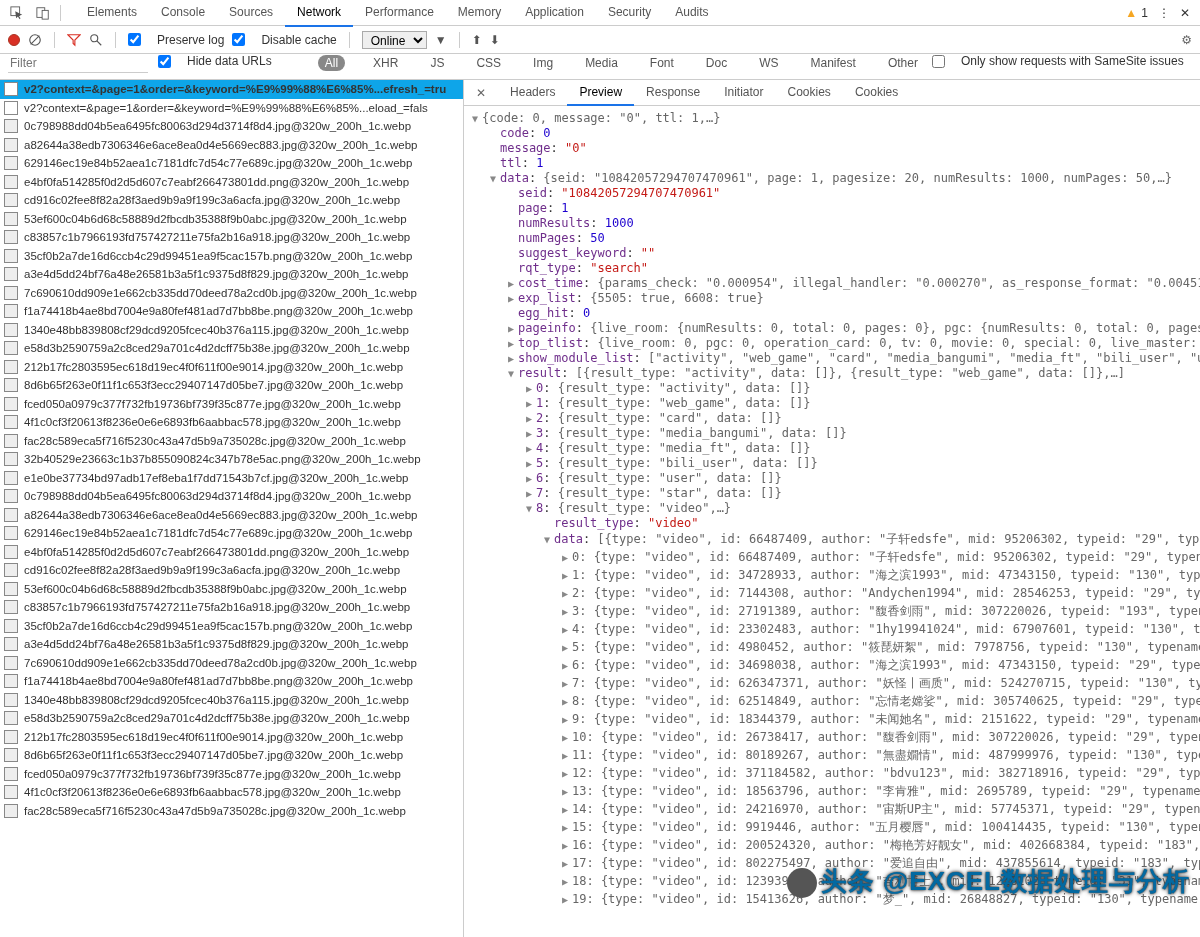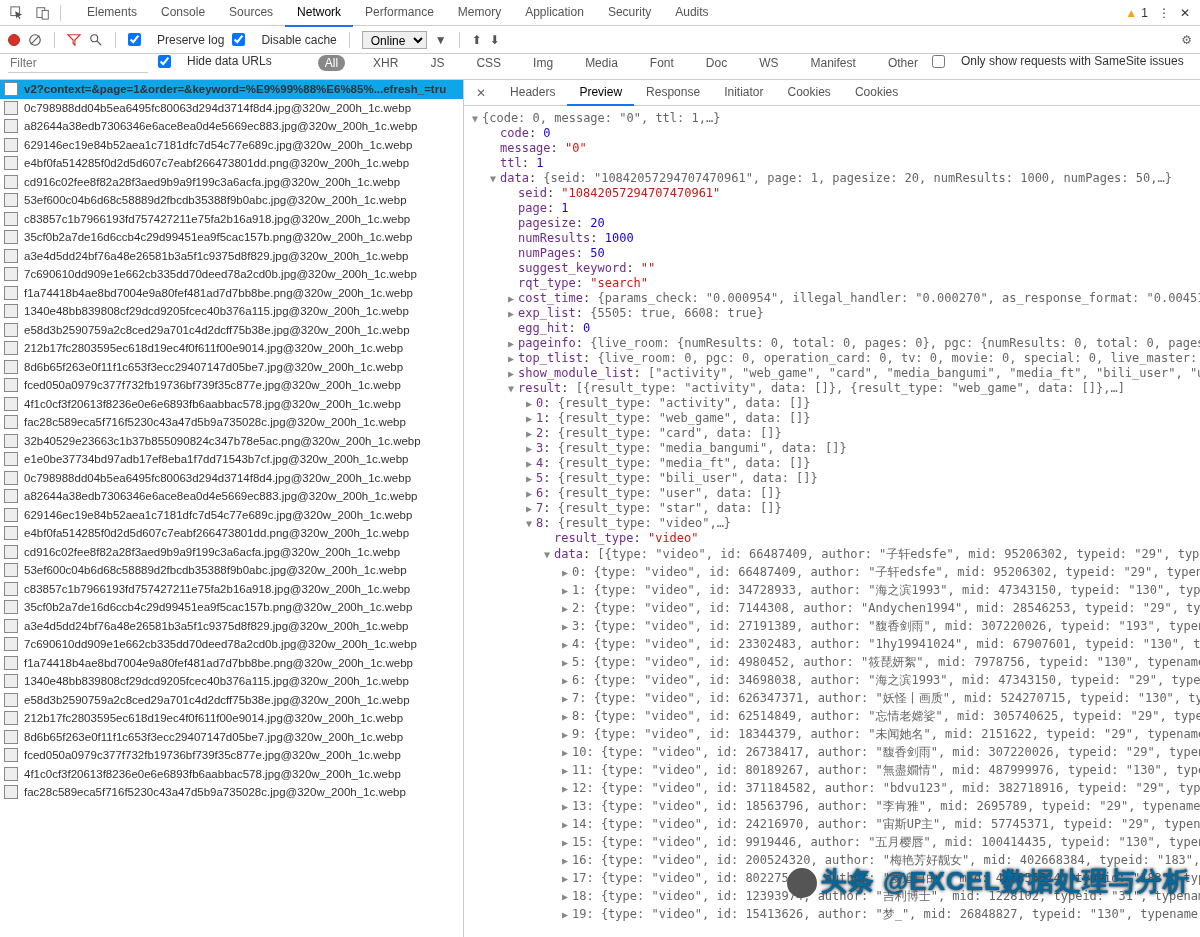--- a/index.html
+++ b/index.html
@@ -167,20 +167,24 @@
 </div>
 
 <div class="main">
   <div class="left-panel">
     <div class="req-list" id="req-list">
         <div class="req-row selected">
           <span class="ico doc"></span>
           <span class="txt">v2?context=&amp;page=1&amp;order=&amp;keyword=%E9%99%88%E6%85%...efresh_=tru</span>
         </div>
         <div class="req-row">
+          <span class="ico doc"></span>
+          <span class="txt">v2?context=&amp;page=1&amp;order=&amp;keyword=%E9%99%88%E6%85%...eload_=fals</span>
+        </div>
+        <div class="req-row">
           <span class="ico "></span>
           <span class="txt">0c798988dd04b5ea6495fc80063d294d3714f8d4.jpg@320w_200h_1c.webp</span>
         </div>
         <div class="req-row">
           <span class="ico "></span>
           <span class="txt">a82644a38edb7306346e6ace8ea0d4e5669ec883.jpg@320w_200h_1c.webp</span>
         </div>
         <div class="req-row">
           <span class="ico "></span>
           <span class="txt">629146ec19e84b52aea1c7181dfc7d54c77e689c.jpg@320w_200h_1c.webp</span>
@@ -340,21 +344,20 @@
         </div>
     </div>
     <div class="preview" id="preview">
         <div class="line"><span class="arrow down"></span><span class="v-gray">{code: 0, message: "0", ttl: 1,…}</span></div>
         <div class="line"><span class="ind1"></span><span class="arrow "></span><span class="k-purple">code</span>: <span class="v-num">0</span></div>
         <div class="line"><span class="ind1"></span><span class="arrow "></span><span class="k-purple">message</span>: <span class="v-str">"0"</span></div>
         <div class="line"><span class="ind1"></span><span class="arrow "></span><span class="k-purple">ttl</span>: <span class="v-num">1</span></div>
         <div class="line"><span class="ind1"></span><span class="arrow down"></span><span class="k-purple">data</span>: <span class="v-gray">{seid: "10842057294707470961", page: 1, pagesize: 20, numResults: 1000, numPages: 50,…}</span></div>
         <div class="line"><span class="ind2"></span><span class="arrow "></span><span class="k-purple">seid</span>: <span class="v-str">"10842057294707470961"</span></div>
         <div class="line"><span class="ind2"></span><span class="arrow "></span><span class="k-purple">page</span>: <span class="v-num">1</span></div>
-        <div class="line"><span class="ind2"></span><span class="arrow "></span><span class="k-purple">pagesize</span>: <span class="v-num">20</span></div>
         <div class="line"><span class="ind2"></span><span class="arrow "></span><span class="k-purple">numResults</span>: <span class="v-num">1000</span></div>
         <div class="line"><span class="ind2"></span><span class="arrow "></span><span class="k-purple">numPages</span>: <span class="v-num">50</span></div>
         <div class="line"><span class="ind2"></span><span class="arrow "></span><span class="k-purple">suggest_keyword</span>: <span class="v-str">""</span></div>
         <div class="line"><span class="ind2"></span><span class="arrow "></span><span class="k-purple">rqt_type</span>: <span class="v-str">"search"</span></div>
         <div class="line"><span class="ind2"></span><span class="arrow right"></span><span class="k-purple">cost_time</span>: <span class="v-gray">{params_check: "0.000954", illegal_handler: "0.000270", as_response_format: "0.004510",…}</span></div>
         <div class="line"><span class="ind2"></span><span class="arrow right"></span><span class="k-purple">exp_list</span>: <span class="v-gray">{5505: true, 6608: true}</span></div>
         <div class="line"><span class="ind2"></span><span class="arrow "></span><span class="k-purple">egg_hit</span>: <span class="v-num">0</span></div>
         <div class="line"><span class="ind2"></span><span class="arrow right"></span><span class="k-purple">pageinfo</span>: <span class="v-gray">{live_room: {numResults: 0, total: 0, pages: 0}, pgc: {numResults: 0, total: 0, pages: 0},…}</span></div>
         <div class="line"><span class="ind2"></span><span class="arrow right"></span><span class="k-purple">top_tlist</span>: <span class="v-gray">{live_room: 0, pgc: 0, operation_card: 0, tv: 0, movie: 0, special: 0, live_master: 0, bili_user</span></div>
         <div class="line"><span class="ind2"></span><span class="arrow right"></span><span class="k-purple">show_module_list</span>: <span class="v-gray">["activity", "web_game", "card", "media_bangumi", "media_ft", "bili_user", "user", "star"</span></div>

